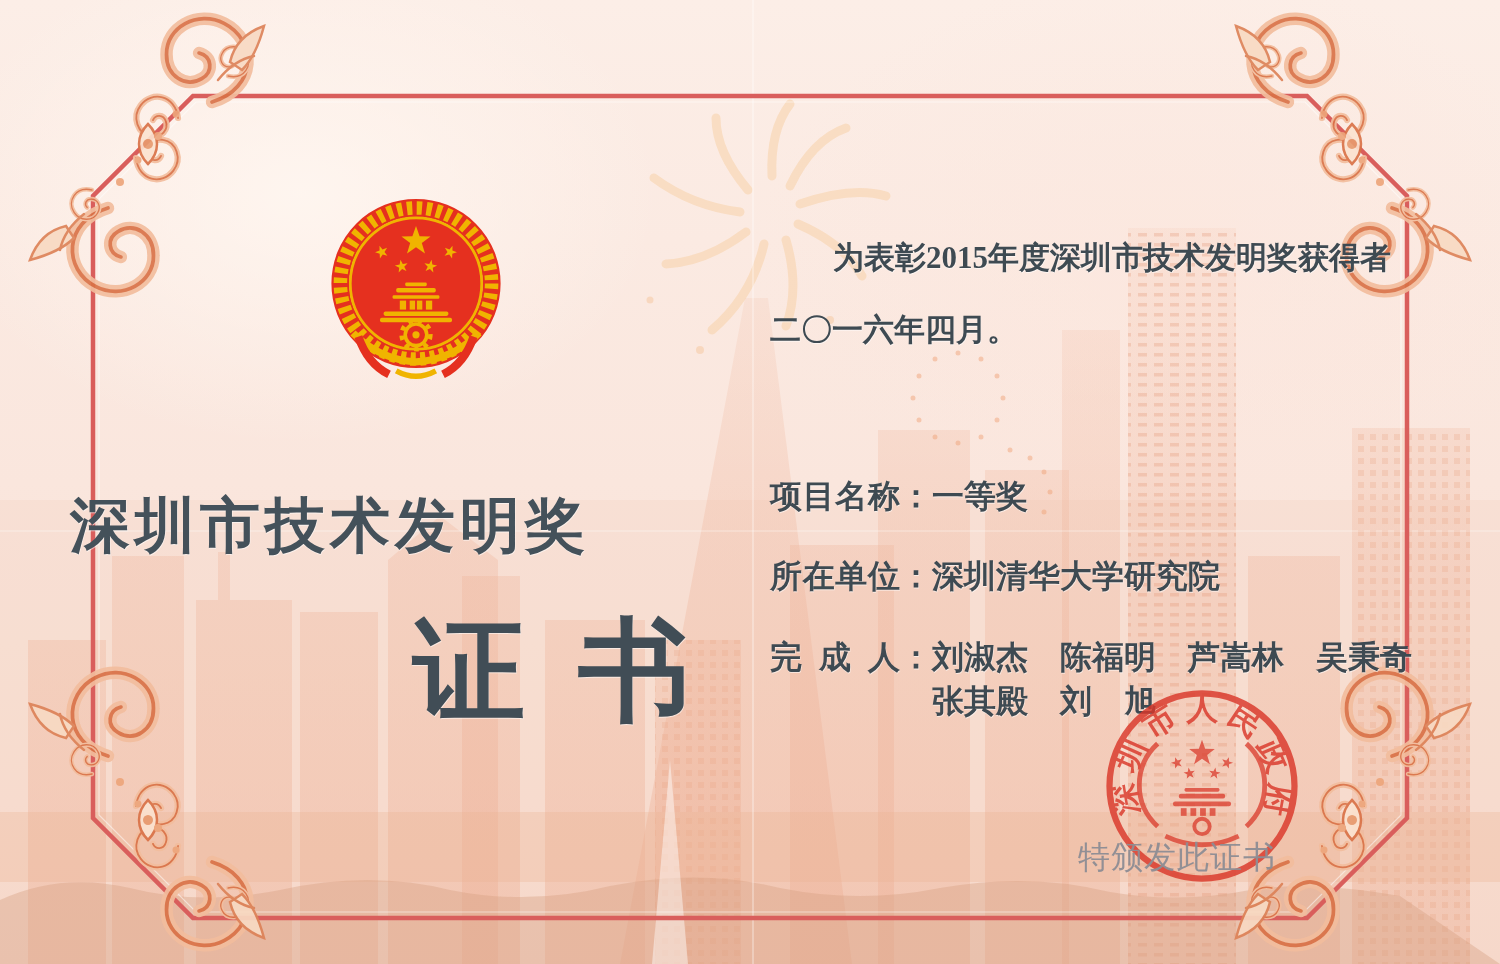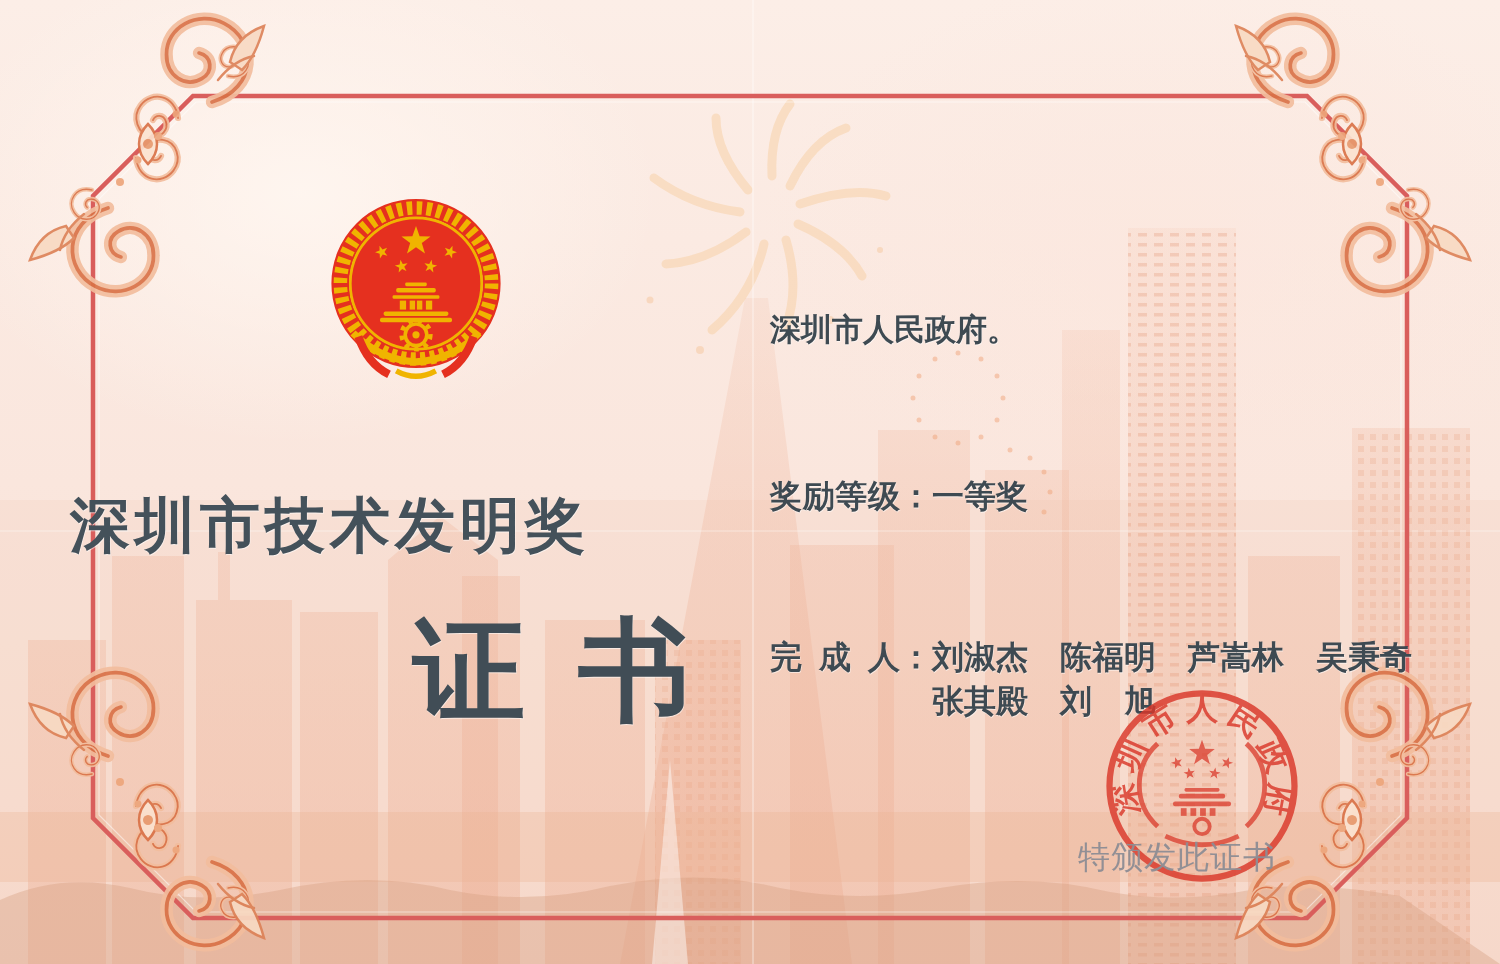--- a/index.html
+++ b/index.html
@@ -184,24 +184,28 @@
       <path d="M30 150 Q60 180 100 182 Q140 180 170 150" fill="none" stroke="#f0b400" stroke-width="8"></path>
       <path d="M36 154 Q46 184 70 196" fill="none" stroke="#e5301f" stroke-width="9"></path>
       <path d="M164 154 Q154 184 130 196" fill="none" stroke="#e5301f" stroke-width="9"></path>
       <path d="M78 192 q22 12 44 0" fill="none" stroke="#f0b400" stroke-width="6"></path>
     </svg>
   </div>
 
   <div class="txt award-title">深圳市技术发明奖</div>
   <div class="txt cert-word">证书</div>
 
-  <div class="txt intro2">深圳市人民政府。</div>
+  <div class="txt intro1">为表彰2015年度深圳市技术发明奖获得者</div>
+  <div class="txt intro2">二〇一六年四月。</div>
 
   <div class="field-row" style="top:475px">
-    <span class="row-label">奖励等级</span><span class="row-sep">：</span><span>一等奖</span>
+    <span class="row-label">项目名称</span><span class="row-sep">：</span><span>一等奖</span>
+  </div>
+  <div class="field-row" style="top:555px">
+    <span class="row-label">所在单位</span><span class="row-sep">：</span><span>深圳清华大学研究院</span>
   </div>
   <div class="field-row" style="top:636px">
     <span class="row-label">完成人</span><span class="row-sep">：</span><span>刘淑杰　陈福明　芦嵩林　吴秉奇</span>
     <div class="names-line2">张其殿　刘　旭</div>
   </div>
 
 
   <div class="seal-box">
     <svg viewBox="0 0 220 220" width="212" height="212" aria-hidden="true">
       <circle cx="110" cy="110" r="96" fill="none" stroke="#da382a" stroke-width="6.5"></circle>

